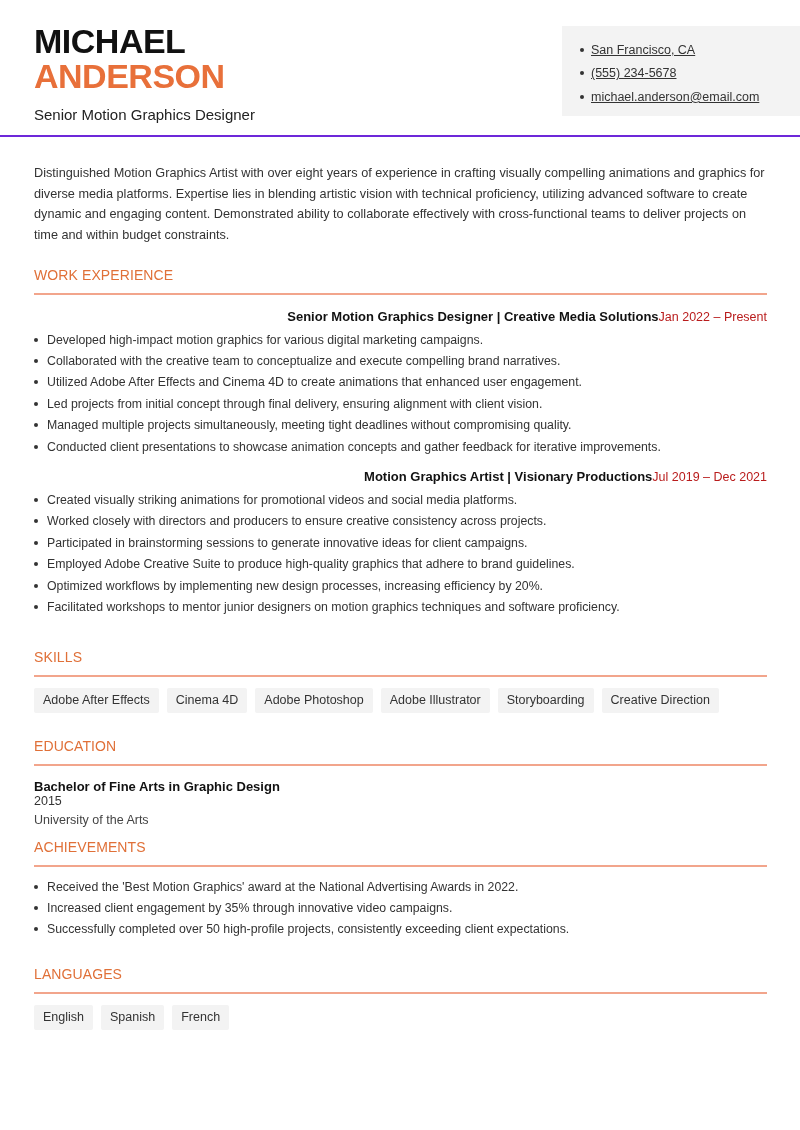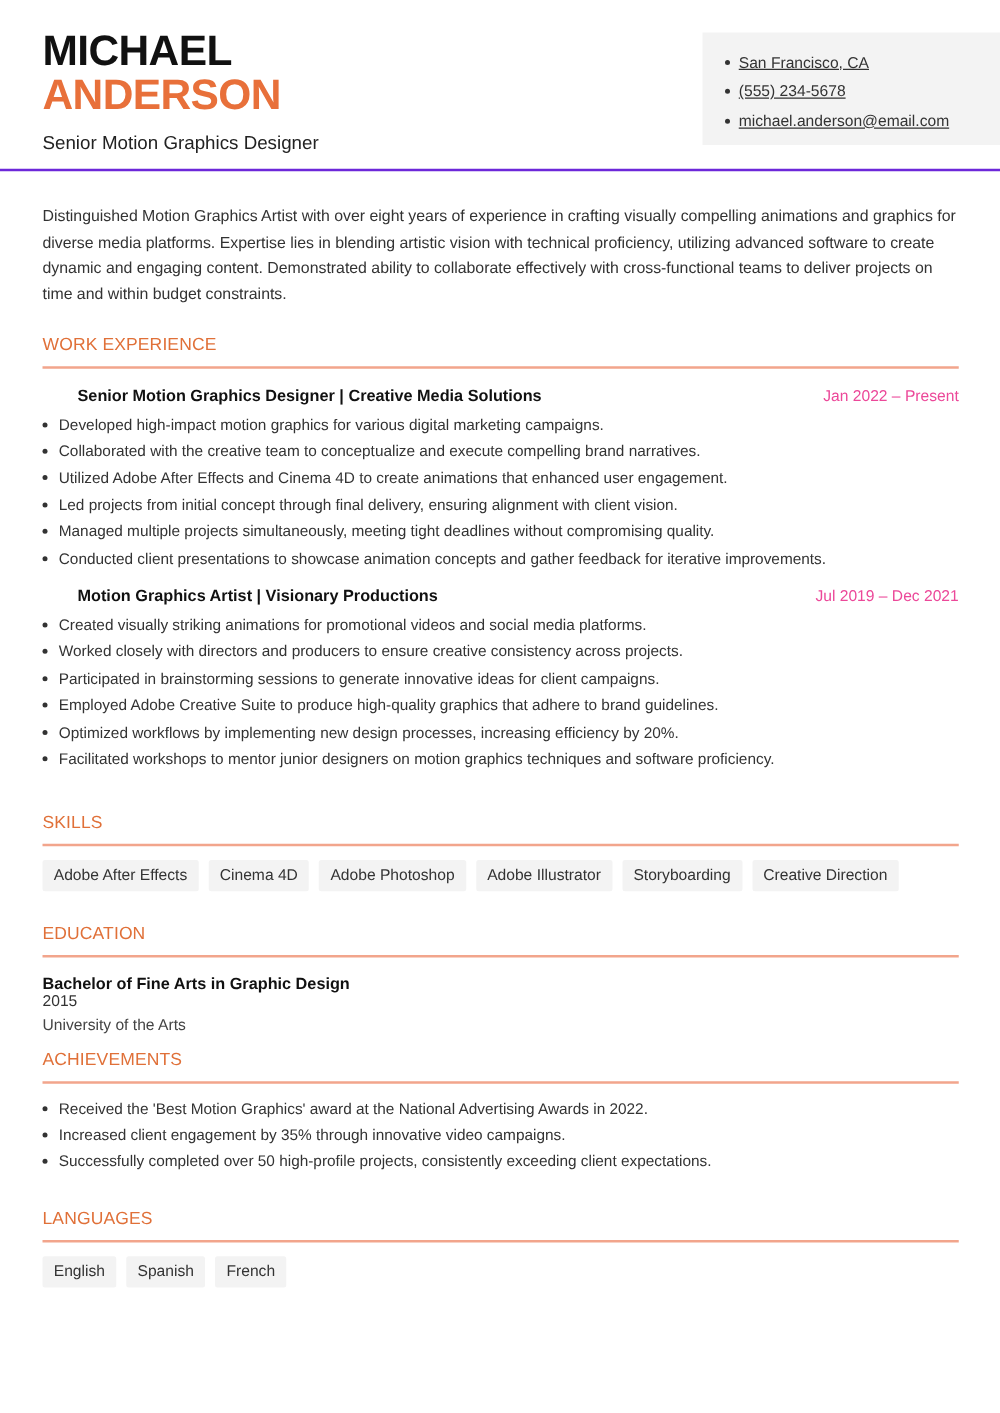--- a/index.html
+++ b/index.html
@@ -15,23 +15,23 @@
     .contact-box { position: absolute; left: 562px; top: 26px; width: 238px; height: 90px; background: #f3f3f3; padding: 12px 0 0 18px; }
     .contact-item { display: flex; align-items: center; font-size: 12.5px; color: #333; height: 23.5px; text-decoration: underline; }
     .bullet { display: inline-block; width: 4px; height: 4px; background: #333; border-radius: 50%; margin-right: 7px; flex-shrink: 0; }
 
     .content { position: absolute; left: 34px; width: 733px; }
     .summary { top: 163px; font-size: 12.7px; line-height: 20.7px; color: #333; }
 
     .section-title { font-size: 14px; font-weight: 400; color: #e07038; letter-spacing: 0.1px; }
     .section-rule { height: 2px; background: #f2a58c; margin-top: 10px; }
 
-    .job-header { display: flex; justify-content: space-between; align-items: baseline; margin-left: 28px; }
+    .job-header { display: flex; justify-content: flex-end; align-items: baseline; }
     .job-role { font-size: 13px; font-weight: 700; color: #111; }
-    .job-dates { font-size: 12.5px; color: #ec4899; }
+    .job-dates { font-size: 12.5px; color: #b91c1c; }
     .bullets { list-style: none; margin-top: 5px; }
     .bullets li { display: flex; align-items: center; font-size: 12.3px; color: #333; height: 21.4px; padding-left: 0; }
     .bullets li .bullet { margin-left: 0; margin-right: 9px; }
 
     .tags { display: flex; gap: 8px; margin-top: 11px; }
     .tag { background: #f3f3f3; font-size: 12.5px; color: #333; padding: 0 9px; height: 25px; line-height: 25px; border-radius: 2px; }
 
     .edu-row { display: flex; justify-content: space-between; align-items: baseline; }
     .degree { font-size: 13px; font-weight: 700; color: #111; }
     .edu-year { font-size: 12.5px; color: #333; }

